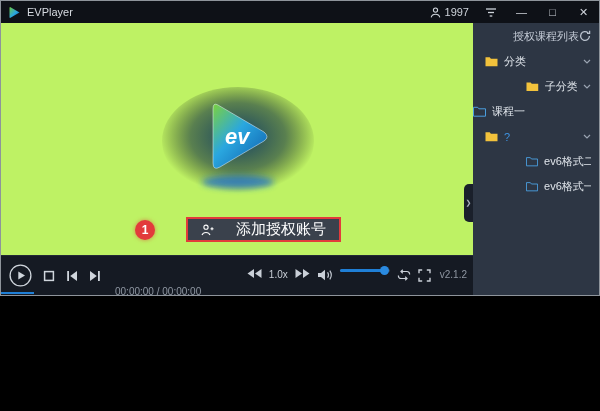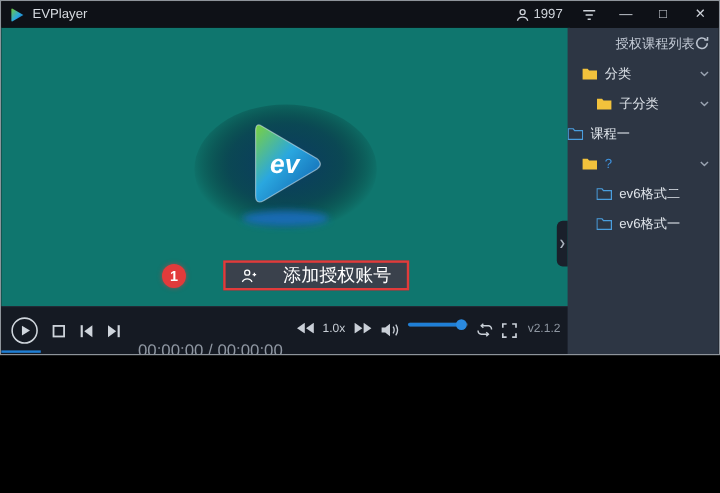--- a/index.html
+++ b/index.html
@@ -11,57 +11,57 @@
               display:flex; align-items:center; justify-content:space-between; padding:0 7px; z-index:30; }
   .tb-left { display:flex; align-items:center; gap:6px; }
   .tb-title { color:#d7dbe1; font-size:11px; }
   .tb-right { display:flex; align-items:center; gap:14px; }
   .tb-account { display:flex; align-items:center; gap:4px; color:#ced3da; font-size:11px; cursor:pointer; }
   .tb-iconbtn { display:flex; align-items:center; justify-content:center; width:16px; height:16px; cursor:pointer; }
   .tb-winbtn { color:#ced3da; font-size:11px; width:17px; height:16px; line-height:16px; text-align:center; cursor:pointer; }
 
   
   .main { position:absolute; top:22px; left:0; width:474px; bottom:0; display:flex; flex-direction:column; }
-  .video { position:relative; flex:1; background:#0f766e; overflow:hidden; }
+  .video { position:relative; flex:1; background:#bef264; overflow:hidden; }
 
   .logo-wrap { position:absolute; top:62px; left:50%; transform:translateX(-50%); }
 
   .cta { position:absolute; top:194px; left:50%; transform:translateX(-50%);
          display:flex; align-items:center; gap:13px; }
   .annotation-badge { width:20px; height:20px; border-radius:50%; background:#e23b3b; color:#fff;
                       font-size:12px; font-weight:bold; display:flex; align-items:center; justify-content:center;
                       box-shadow:0 0 4px rgba(226,59,59,.6); }
   .add-account-btn { display:flex; align-items:center; gap:22px; height:25px; padding:0 13px;
                      background:#3a414c; border:2px solid #e23b3b; color:#fff; font-size:15px;
                      font-family:"Liberation Sans",sans-serif; cursor:pointer;margin-left:18px; }
 
   
   .controls { position:relative; height:40px; background:#151a23; border-top:1px solid #222a35;
               display:flex; align-items:center; justify-content:space-between; padding:0 8px; }
   .ctrl-left { display:flex; align-items:center; gap:11px; }
   .ctrl-right { display:flex; align-items:flex-start; gap:7px; }
   .ctrl-btn { display:flex; align-items:center; justify-content:center; cursor:pointer; }
-  .time { color:#8f97a2; font-size:14px; margin-left:3px; white-space:nowrap;margin-top:32px; }
+  .time { color:#8f97a2; font-size:10px; margin-left:3px; white-space:nowrap;margin-top:32px; }
   .speed { color:#c9cfd7; font-size:10px; cursor:pointer; }
   .version { color:#8f97a2; font-size:10px; margin-left:2px; }
   .vol-slider { position:relative; width:50px; height:3px; background:#3a414d; border-radius:2px; cursor:pointer; }
   .vol-fill { position:absolute; left:0; top:0; height:3px; width:88%; background:#1f7fd6; border-radius:2px; }
   .vol-handle { position:absolute; left:calc(88% - 4px); top:-3px; width:9px; height:9px; border-radius:50%; background:#2a8ae0; }
   .seek { position:absolute; left:0; bottom:1px; width:100%; height:2px; background:transparent; cursor:pointer; }
   .seek-fill { width:33px; height:2px; background:#1f7fd6; }
 
   
   .sidebar { position:absolute; top:22px; bottom:0; right:0; width:126px; background:#2d3644; z-index:20; }
   .sb-header { height:26px; display:flex; align-items:center; justify-content:flex-end; padding:0 8px 0 9px; }
   .sb-title { color:#c3cad5; font-size:11px; }
   .tree-row { height:25px; display:flex; align-items:center; gap:6px; padding-right:8px; cursor:pointer;text-align:right; }
   .tree-row .label { color:#dfe4ea; font-size:11px; white-space:nowrap; overflow:hidden; }
   .tree-row.selected .label { color:#3f93e0; }
   .lvl0 { padding-left:12px; }
-  .lvl1 { padding-left:24px; }
+  .lvl1 { padding-left:24px;margin-left:29px; }
   .lvl2 { }
   .chev { margin-left:auto; display:flex; align-items:center; }
 
   .collapse-handle { position:absolute; left:-9px; top:161px; width:9px; height:38px; background:#1a202b;
                      border-radius:5px 0 0 5px; display:flex; align-items:center; justify-content:center;
                      color:#aab2bd; font-size:7px; cursor:pointer; }
 </style>
 </head>
 <body>
 

